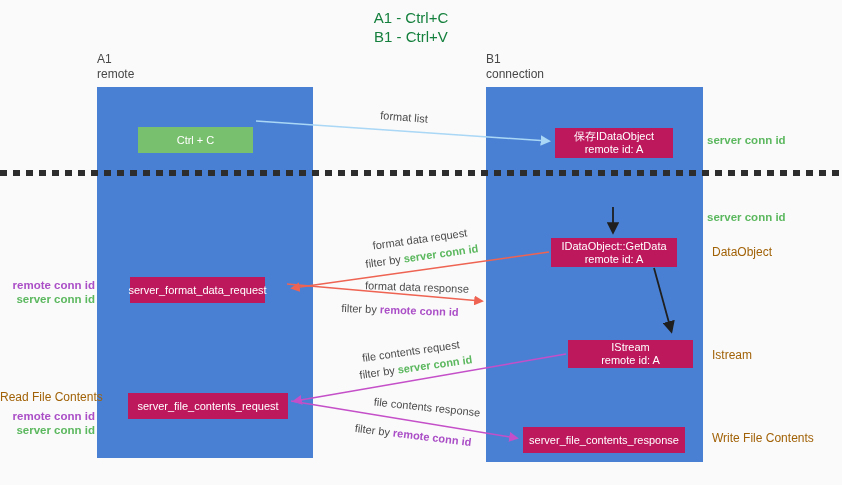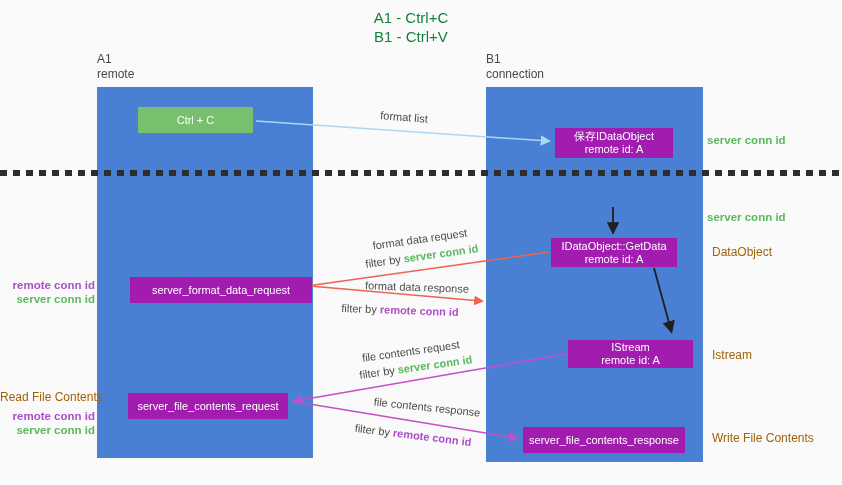--- a/index.html
+++ b/index.html
@@ -8,22 +8,22 @@
   .abs{position:absolute;}
   .title{left:291px;top:8px;width:240px;text-align:center;font-size:15px;line-height:19px;color:#15803d;}
   .lane{background:#4a80d4;}
   .lane-left{left:97px;top:87px;width:216px;height:371px;}
   .lane-right{left:486px;top:87px;width:217px;height:375px;}
   .lane-header{top:52px;text-align:left;font-size:12px;line-height:15px;color:#474747;}
   .lh-left{left:97px;width:216px;}
   .lh-right{left:486px;width:217px;}
   .node{display:flex;align-items:center;justify-content:center;flex-direction:column;
         color:#fff;font-size:11px;line-height:13px;text-align:center;}
-  .green{background:#79c06e;}
-  .orange{background:#a21caf;text-align:right;}
+  .green{background:#79c06e;margin-top:20px;}
+  .orange{background:#be185d;text-align:right;}
   .side-label{font-size:12px;color:#a16207;white-space:nowrap;}
   .green-key{color:#5cb85f;font-weight:bold;}
   .purple-key{color:#ab4fc7;font-weight:bold;}
   .conn-note{font-size:11.5px;font-weight:bold;line-height:14px;white-space:nowrap;}
   .left-notes{left:0;width:95px;text-align:right;}
   .edge-label{font-size:11px;color:#4c4c4c;text-align:center;white-space:nowrap;height:14px;}
   svg.overlay{position:absolute;left:0;top:0;pointer-events:none;}
 </style>
 </head>
 <body>
@@ -68,21 +68,21 @@
     <line x1="654" y1="268" x2="671" y2="330" stroke="#1f1f1f" stroke-width="1.8" marker-end="url(#m-blk)"></line>
     <line x1="549" y1="252" x2="293" y2="288" stroke="#ee6352" stroke-width="1.5" marker-end="url(#m-red)"></line>
     <line x1="287" y1="284" x2="481" y2="301" stroke="#ee6352" stroke-width="1.5" marker-end="url(#m-red)"></line>
     <line x1="566" y1="354" x2="295" y2="401" stroke="#c44fc8" stroke-width="1.5" marker-end="url(#m-mag)"></line>
     <line x1="291" y1="401" x2="516" y2="438" stroke="#c44fc8" stroke-width="1.5" marker-end="url(#m-mag)"></line>
   </svg>
 
   <div class="abs node green" style="left:138px;top:107px;width:115px;height:26px">
     <span>Ctrl + C</span>
   </div>
-  <div class="abs node orange" style="left:130px;top:277px;width:182px;height:26px">
+  <div class="abs node orange" style="left:130px;top:277px;width:135px;height:26px">
     <span>server_format_data_request</span>
   </div>
   <div class="abs node orange" style="left:128px;top:393px;width:160px;height:26px">
     <span>server_file_contents_request</span>
   </div>
 
   <div class="abs node orange" style="left:555px;top:128px;width:118px;height:30px">
     <span>保存IDataObject</span>
     <span>remote id: A</span>
   </div>

